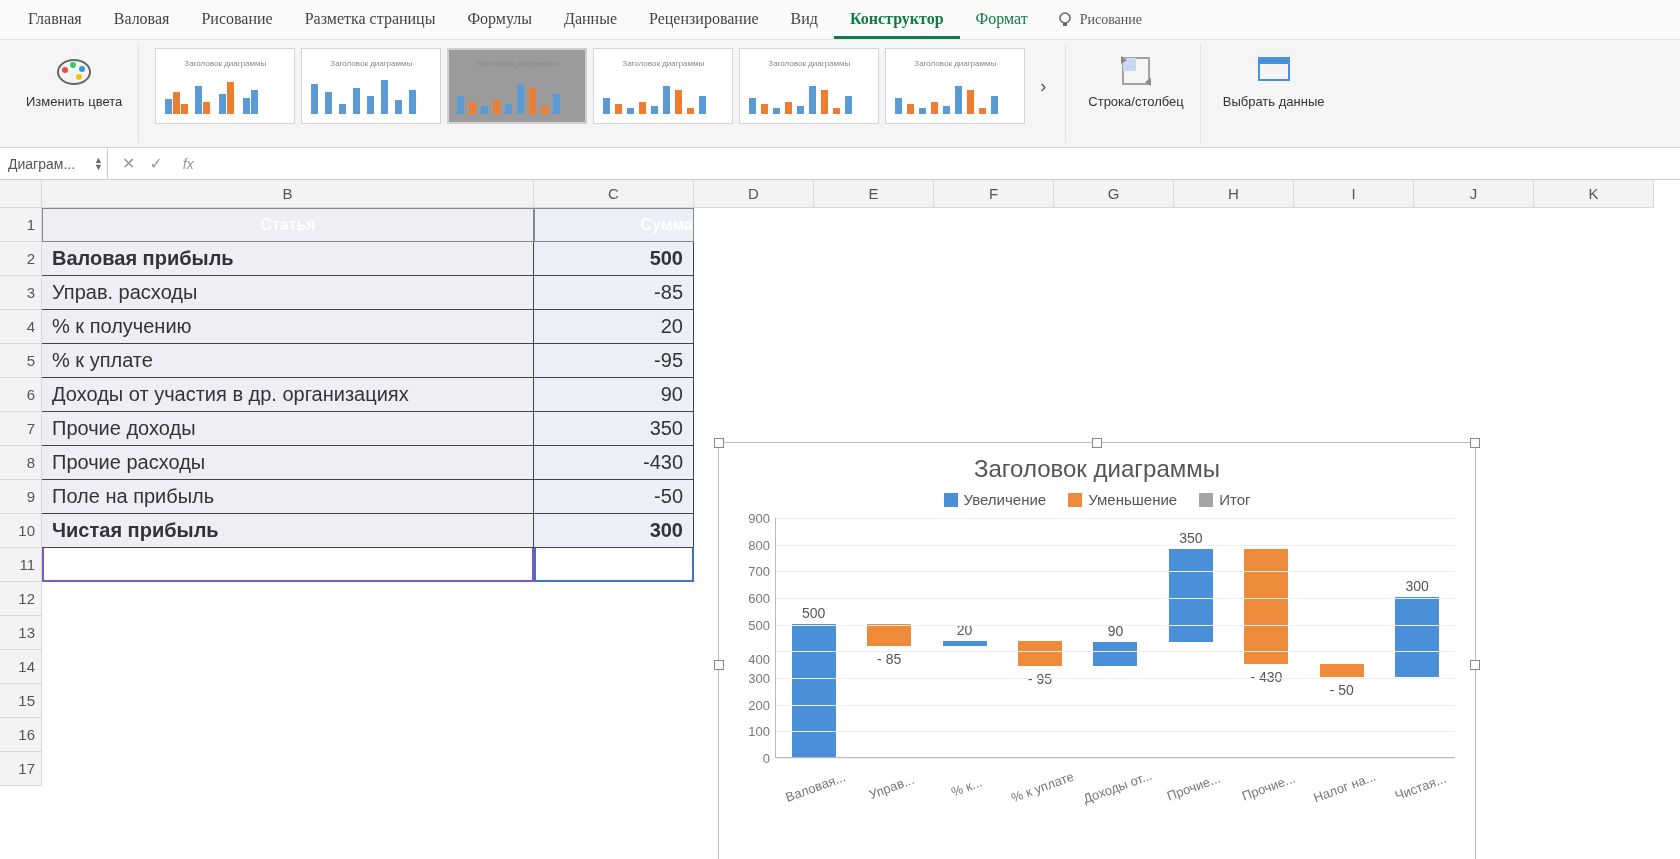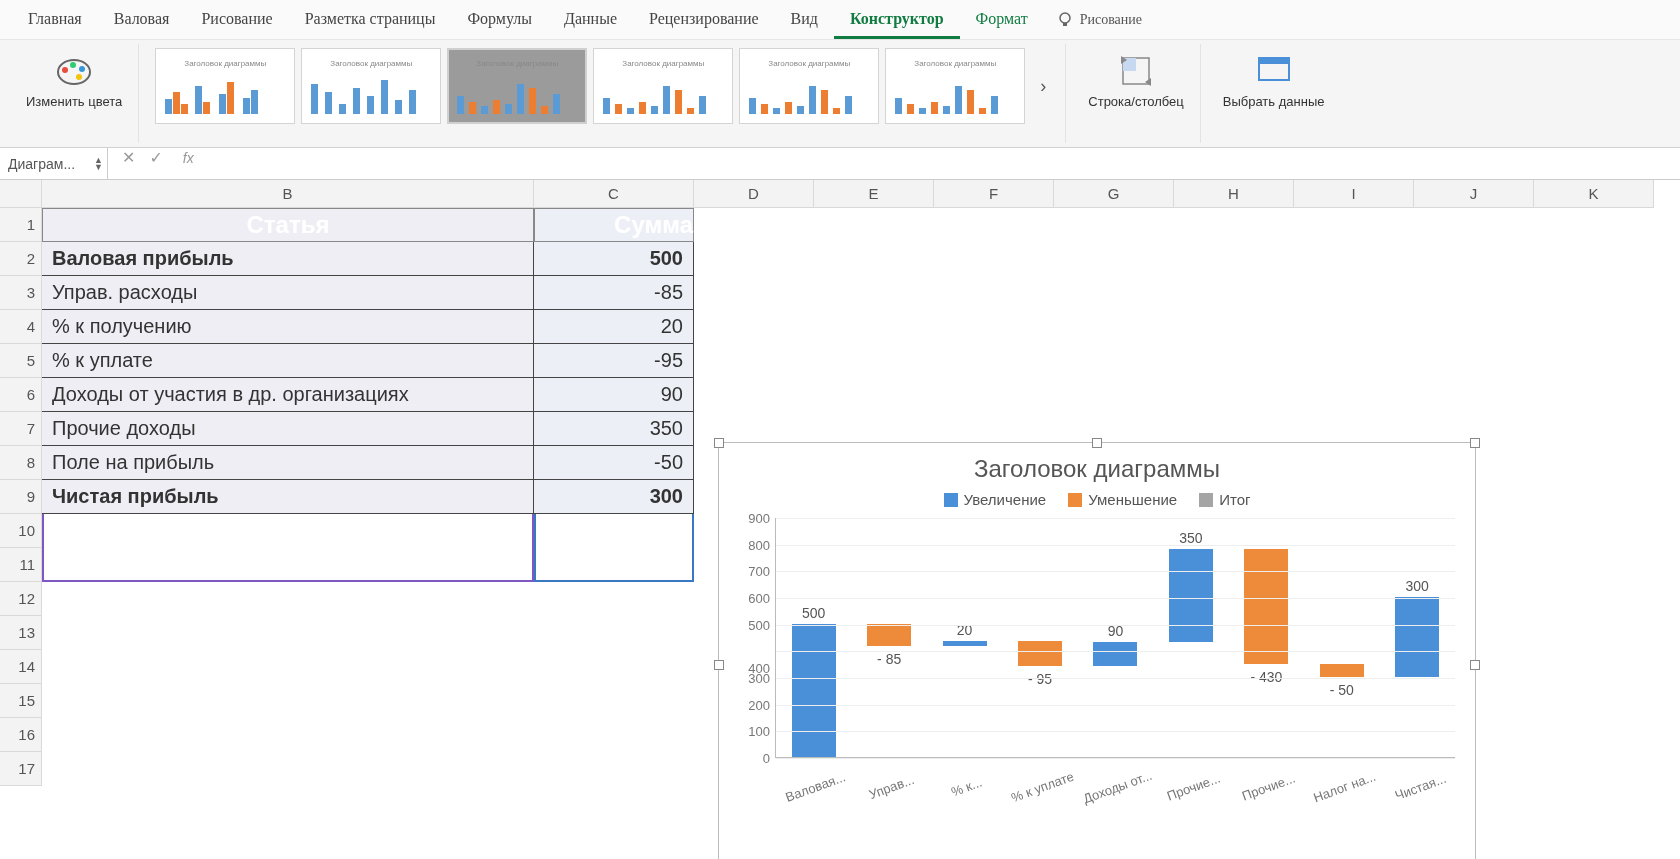--- a/index.html
+++ b/index.html
@@ -29,38 +29,38 @@
   .rbtn .ic{width:42px;height:42px;display:flex;align-items:center;justify-content:center;}
   .rbtn span{font-size:13px;text-align:center;line-height:1.2;color:#333;}
   .styles{display:flex;align-items:center;gap:6px;flex:0 0 auto;}
   .style-th{width:140px;height:76px;background:#fff;border:1px solid #d4d4d4;cursor:pointer;position:relative;display:flex;flex-direction:column;align-items:center;justify-content:center;font-size:8px;color:#888;}
   .style-th.sel{border:2px solid #d0d0d0;background:#f0f0f0;}
   .style-th .mini{width:120px;height:44px;position:relative;}
   .style-th .mini .mb{position:absolute;bottom:0;width:7px;}
   .style-th .ttl{font-size:8px;color:#888;margin-bottom:2px;}
   .more{width:24px;height:76px;display:flex;align-items:center;justify-content:center;font-size:18px;color:#555;cursor:pointer;}
   
-  .fbar{display:flex;align-items:flex-start;height:32px;border-bottom:1px solid #ccc;background:#fff;}
+  .fbar{display:flex;align-items:center;height:32px;border-bottom:1px solid #ccc;background:#fff;}
   .namebox{width:108px;height:32px;display:flex;align-items:center;justify-content:space-between;padding:0 4px 0 8px;border-right:1px solid #ccc;font-size:14px;color:#555;}
   .namebox .spin{display:flex;flex-direction:column;line-height:7px;font-size:9px;color:#666;}
   .fxicons{display:flex;align-items:center;gap:14px;padding:0 14px;color:#999;}
   .fx{font-style:italic;color:#999;padding-left:6px;}
   .tooltip{position:absolute;left:44px;top:198px;background:#fffff0;border:1px solid #bbb;padding:4px 10px;font-size:14px;color:#555;box-shadow:2px 2px 4px rgba(0,0,0,.15);}
   
   .sheet{position:relative;display:flex;height:calc(859px - 40px - 108px - 32px);}
   .corner{width:42px;height:28px;border-right:1px solid var(--grid);border-bottom:1px solid var(--grid);flex:0 0 auto;background:#f3f3f3;}
   .colhdrs{display:flex;height:28px;}
   .colhdr{border-right:1px solid var(--grid);border-bottom:1px solid var(--grid);background:#f3f3f3;display:flex;align-items:center;justify-content:center;color:#555;font-size:15px;}
   .rowhdr{width:42px;height:34px;border-right:1px solid var(--grid);border-bottom:1px solid var(--grid);background:#f3f3f3;display:flex;align-items:center;justify-content:flex-end;padding-right:6px;color:#555;font-size:15px;flex:0 0 auto;}
   .gridleft{display:flex;flex-direction:column;}
   .gridbody{position:relative;flex:1;}
   
   .tbl{position:absolute;left:0;top:34px;}
   .trow{display:flex;height:34px;}
-  .th{background:var(--hdr-bg);color:#fff;font-weight:700;font-size:24px;display:flex;align-items:center;justify-content:center;border:1px solid #888;}
+  .th{background:var(--hdr-bg);color:#fff;font-weight:700;font-size:16px;display:flex;align-items:center;justify-content:center;border:1px solid #888;}
   .td{display:flex;align-items:center;padding:0 10px;font-size:20px;border-bottom:1px solid #444;border-right:1px solid #444;}
   .td.b{font-weight:700;}
   .colB{width:492px;background:var(--tbl1);}
   .colC{width:160px;background:var(--tbl2);justify-content:flex-end;}
   .sel-rect{position:absolute;border:2px solid var(--sel);pointer-events:none;}
   
   .chart-obj{position:absolute;left:718px;top:262px;width:758px;height:446px;border:1px solid #bcbcbc;background:#fff;}
   .chart-obj .grab{position:absolute;width:10px;height:10px;background:#fff;border:1px solid #888;}
   .chart-title{text-align:center;font-size:24px;color:#555;margin:12px 0 8px;}
   .legend{display:flex;justify-content:center;gap:22px;font-size:15px;color:#555;margin-bottom:10px;}
@@ -308,20 +308,24 @@
             </div>
             <div class="trow">
               <div class="td colB">Доходы от участия в др. организациях</div>
               <div class="td colC">90</div>
             </div>
             <div class="trow">
               <div class="td colB">Прочие доходы</div>
               <div class="td colC">350</div>
             </div>
             <div class="trow">
+              <div class="td colB">Прочие расходы</div>
+              <div class="td colC">-430</div>
+            </div>
+            <div class="trow">
               <div class="td colB">Поле на прибыль</div>
               <div class="td colC">-50</div>
             </div>
             <div class="trow">
               <div class="td colB b">Чистая прибыль</div>
               <div class="td colC b">300</div>
             </div>
           </div>
       </div>
     </div>
@@ -392,21 +396,21 @@
         </div>
     <div class="gy" style="top: 240px;"></div>
         <div class="ylab" style="top: 240px;">0</div>
         <div class="gy" style="top: 213.333px;"></div>
         <div class="ylab" style="top: 213.333px;">100</div>
         <div class="gy" style="top: 186.667px;"></div>
         <div class="ylab" style="top: 186.667px;">200</div>
         <div class="gy" style="top: 160px;"></div>
         <div class="ylab" style="top: 160px;">300</div>
         <div class="gy" style="top: 133.333px;"></div>
-        <div class="ylab" style="top: 150px;">400</div>
+        <div class="ylab" style="top: 141px;">400</div>
         <div class="gy" style="top: 106.667px;"></div>
         <div class="ylab" style="top: 106.667px;">500</div>
         <div class="gy" style="top: 80px;"></div>
         <div class="ylab" style="top: 80px;">600</div>
         <div class="gy" style="top: 53.3333px;"></div>
         <div class="ylab" style="top: 53.3333px;">700</div>
         <div class="gy" style="top: 26.6667px;"></div>
         <div class="ylab" style="top: 26.6667px;">800</div>
         <div class="gy" style="top: 0px;"></div>
         <div class="ylab" style="top: 0px;">900</div>

